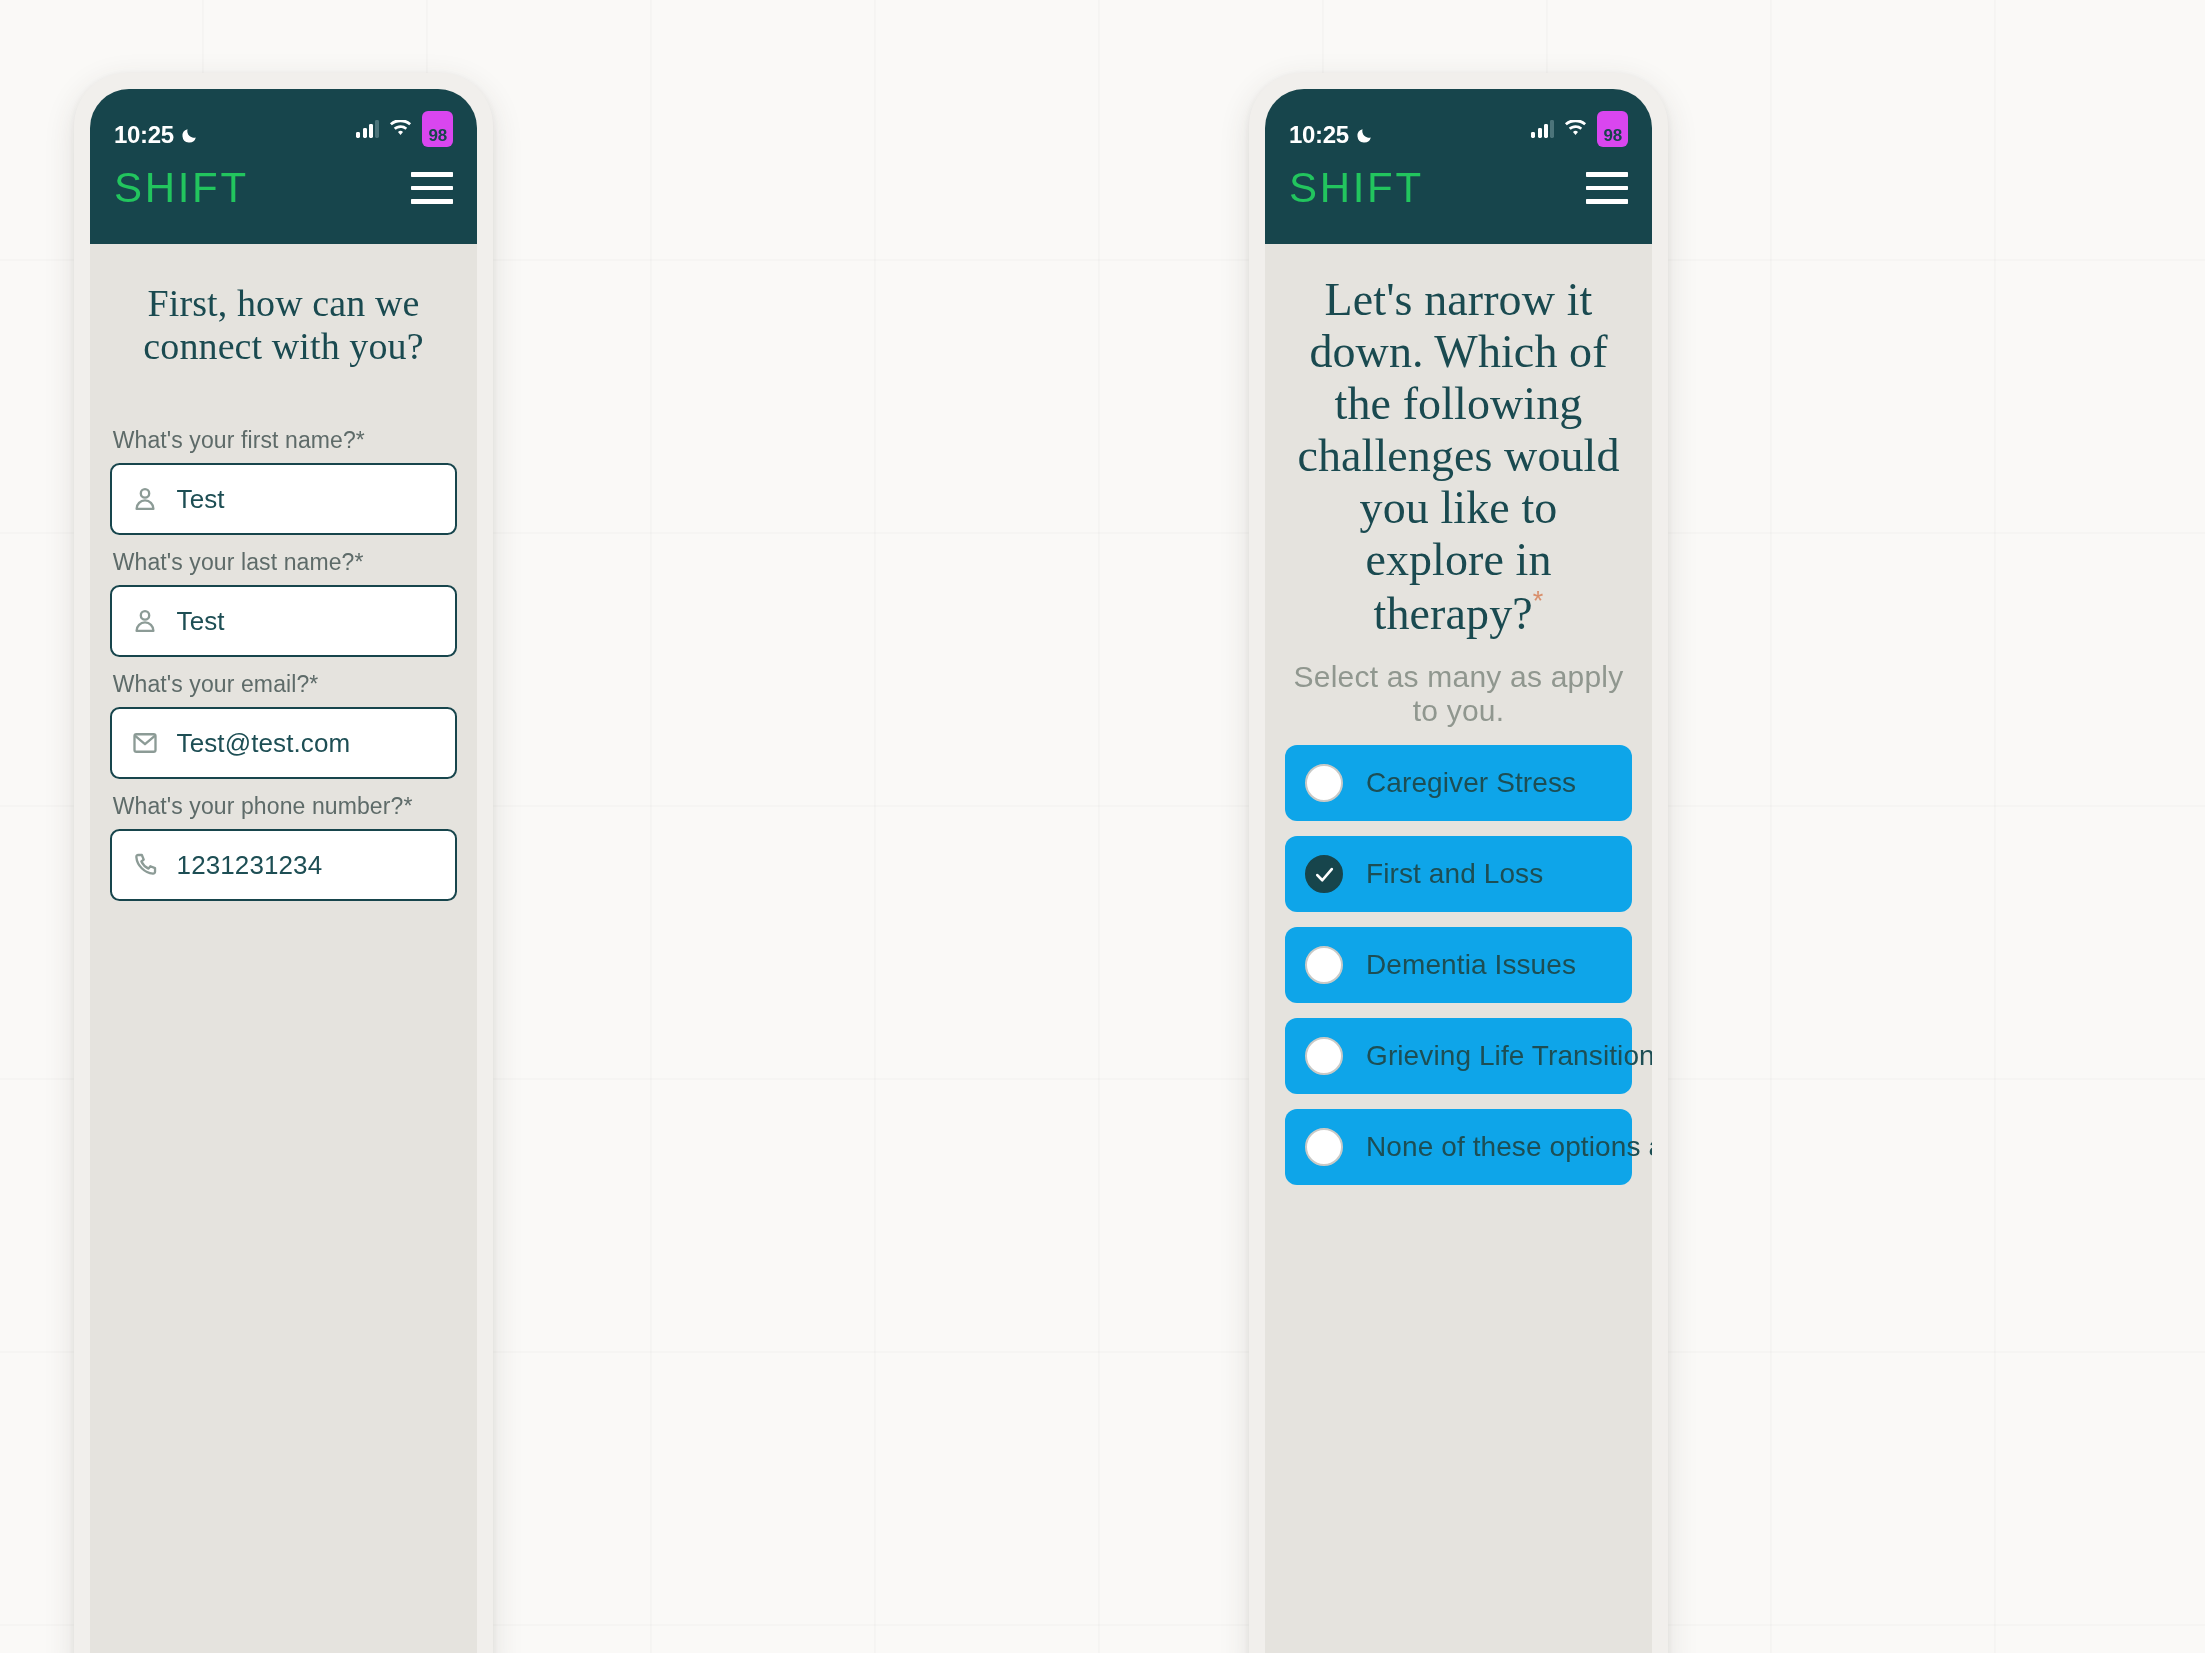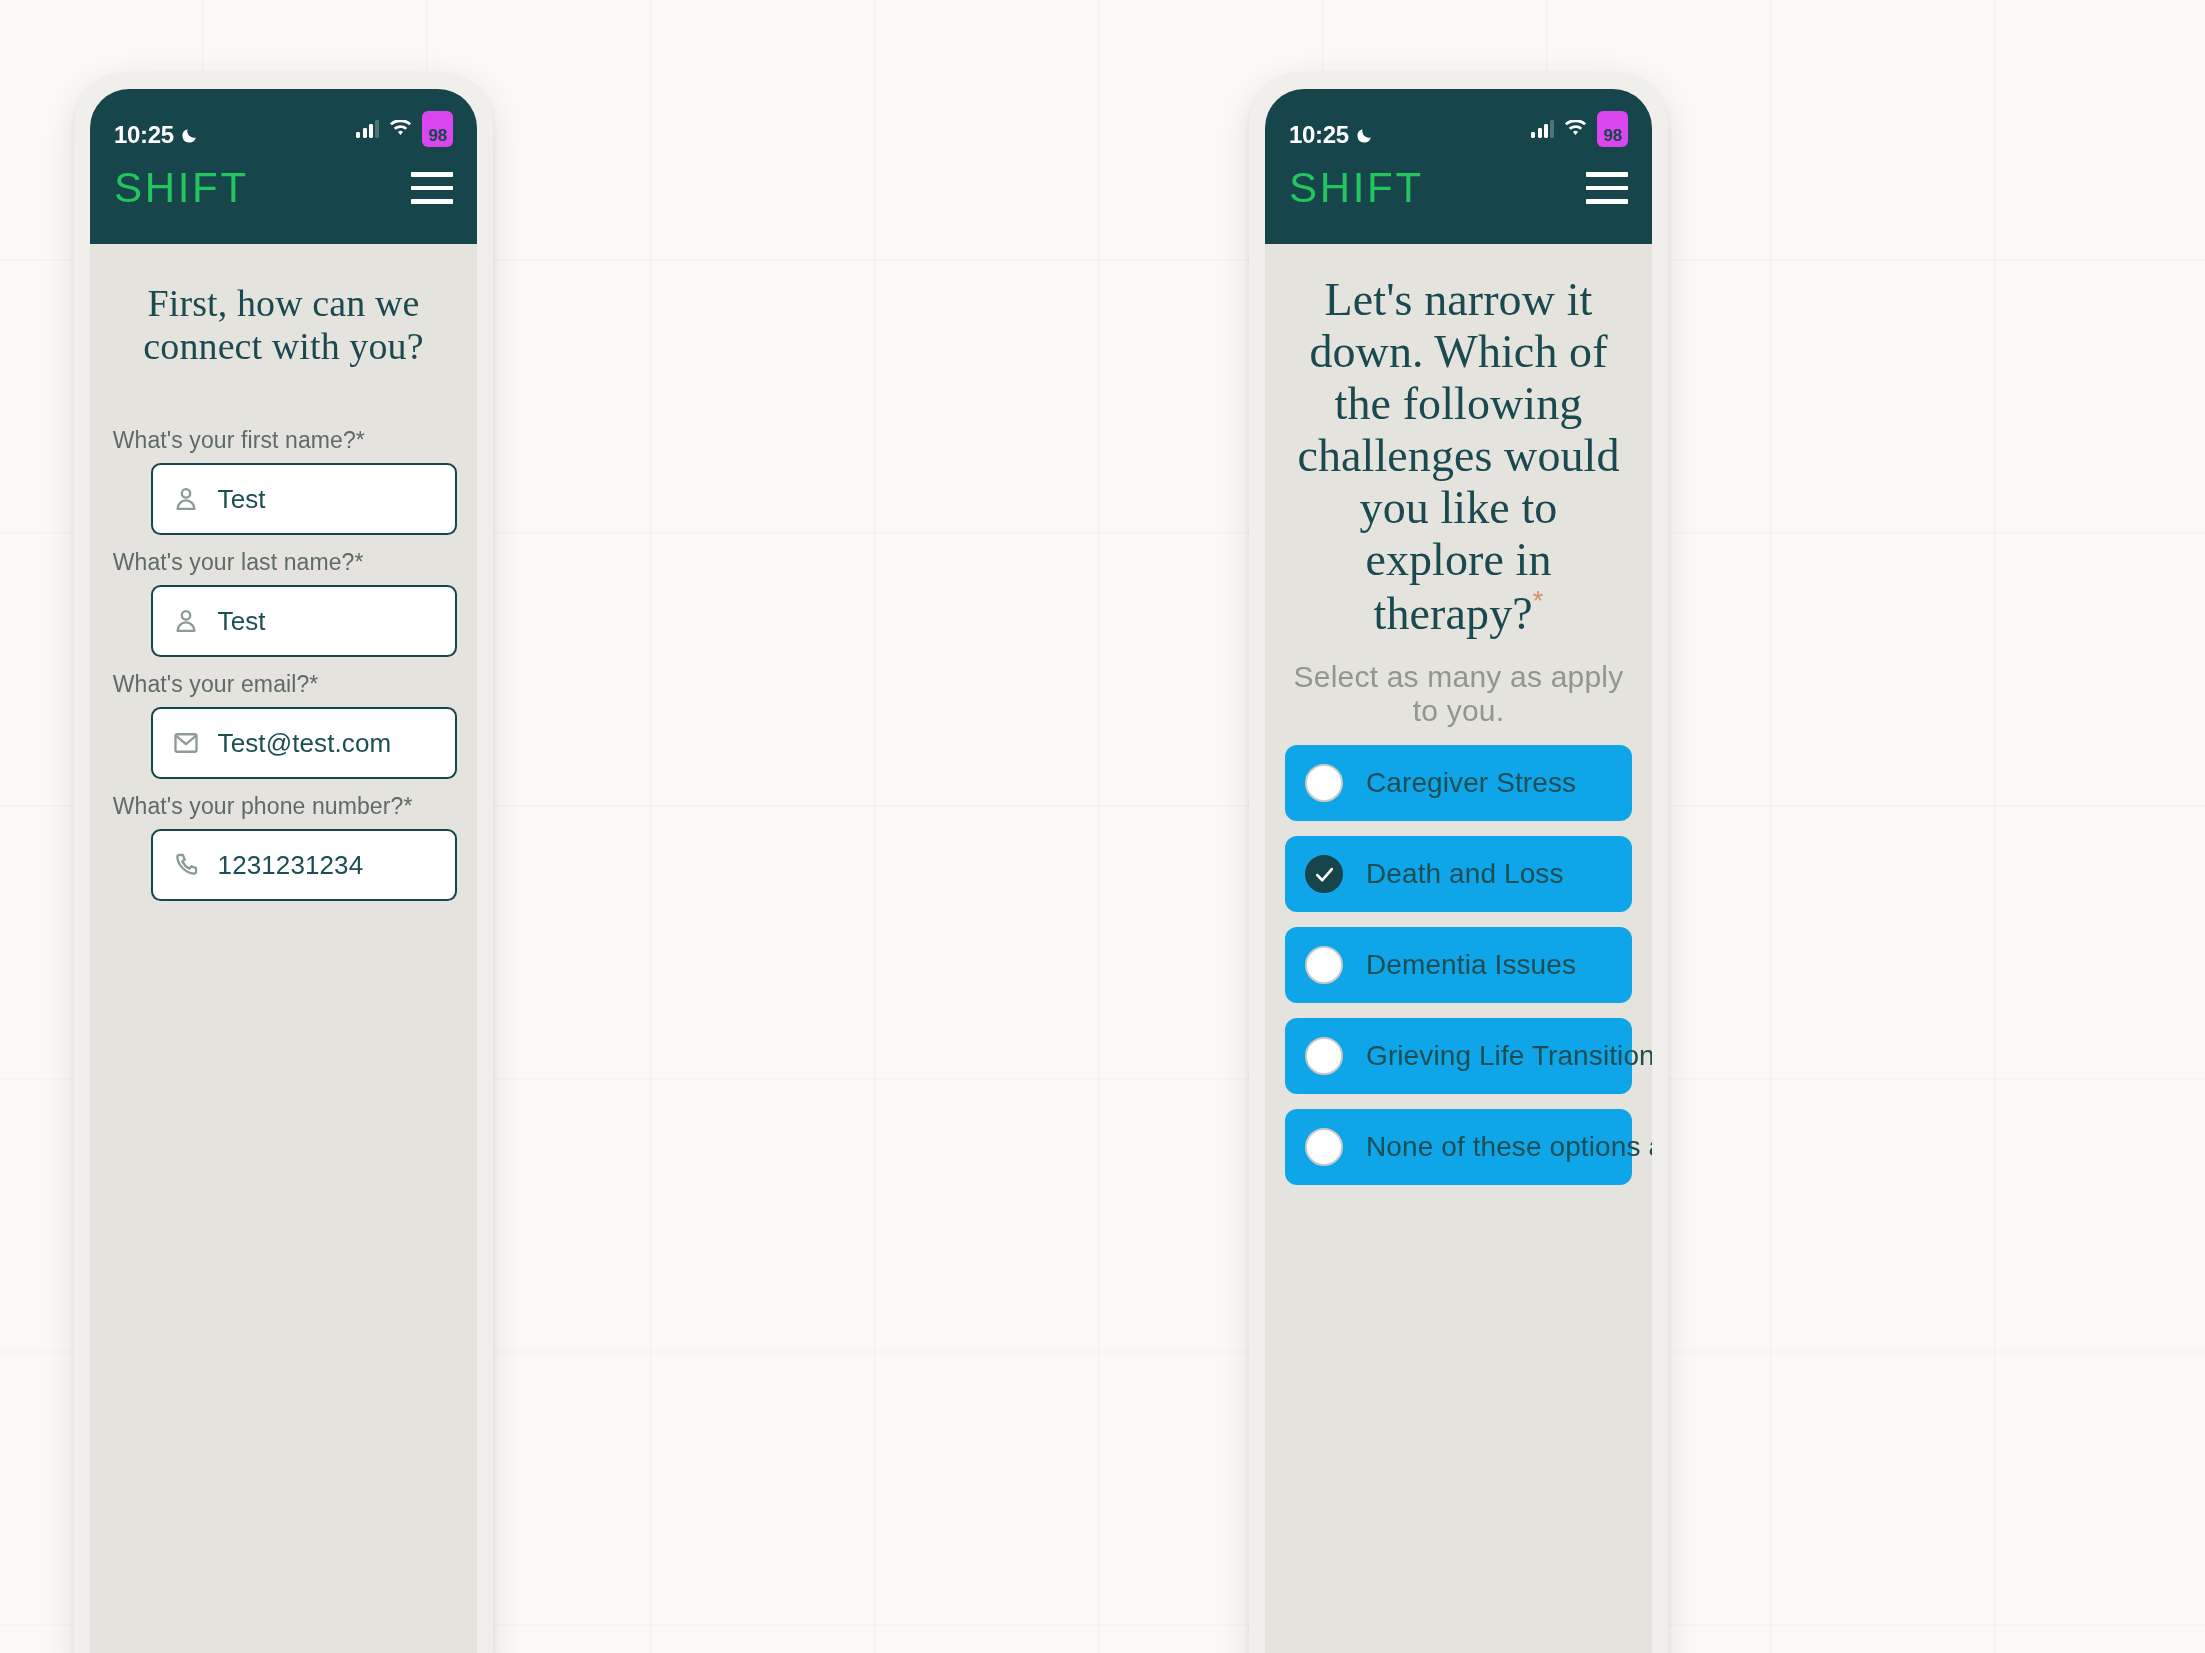--- a/index.html
+++ b/index.html
@@ -147,21 +147,20 @@
     letter-spacing:0.1px;
   }
   .input-box {
     background:#FFFFFF;
     border:2.4px solid #17454C;
     border-radius:9.5px;
     height:72px;
     display:flex; align-items:center;
     gap:17.6px;
     padding:0 19px;
-    margin-left:41px;
   }
   .field-icon { flex:0 0 auto; width:28px; height:28px; display:block; }
   .input-value {
     color:#1D4E54;
     font-size:26px;
     font-weight:400;
     letter-spacing:0.1px;
   }
 
   
@@ -342,21 +341,21 @@
             </span>
             <span class="option-label">Caregiver Stress</span>
           </div>
 
           <div class="option-card checked">
             <span class="checkcircle">
               <svg class="checkmark" viewBox="0 0 24 24">
                 <path d="M4.5 12.6l5.2 5.4L19.6 6.4" fill="none" stroke="#FFFFFF" stroke-width="2.8" stroke-linecap="round" stroke-linejoin="round"></path>
               </svg>
             </span>
-            <span class="option-label">Death and Loss</span>
+            <span class="option-label">First and Loss</span>
           </div>
 
           <div class="option-card">
             <span class="checkcircle">
               
             </span>
             <span class="option-label">Dementia Issues</span>
           </div>
 
           <div class="option-card">

